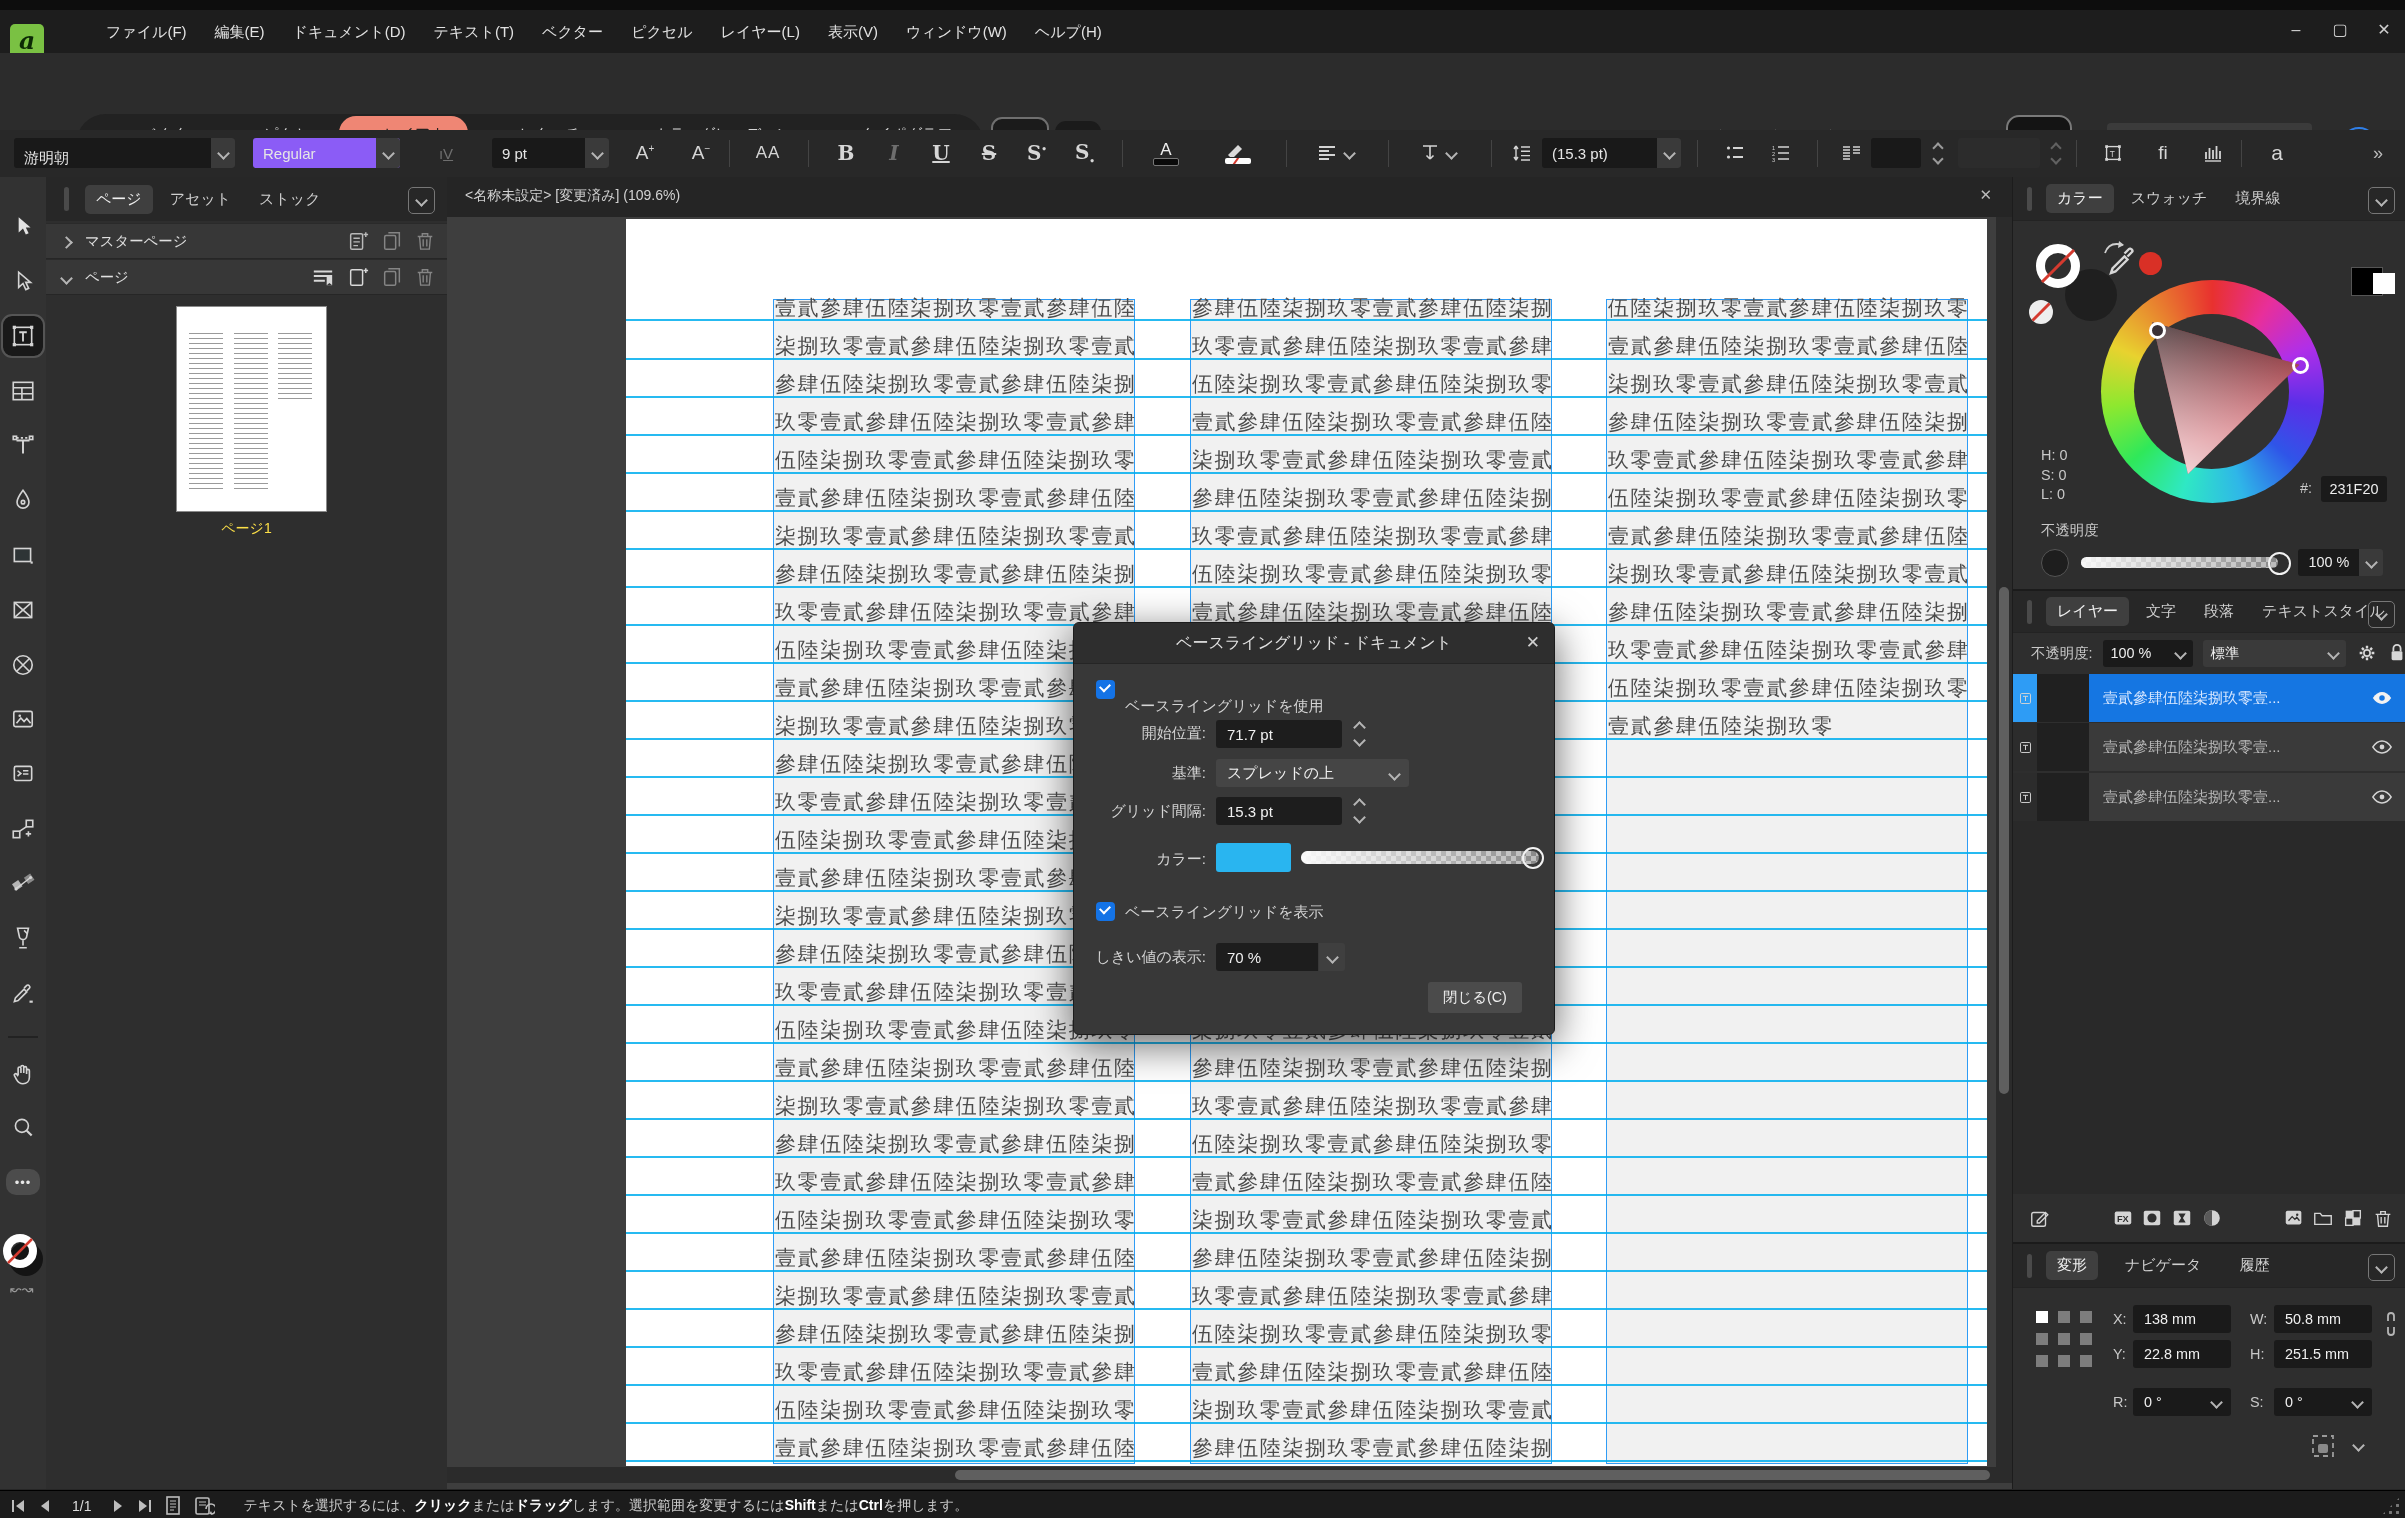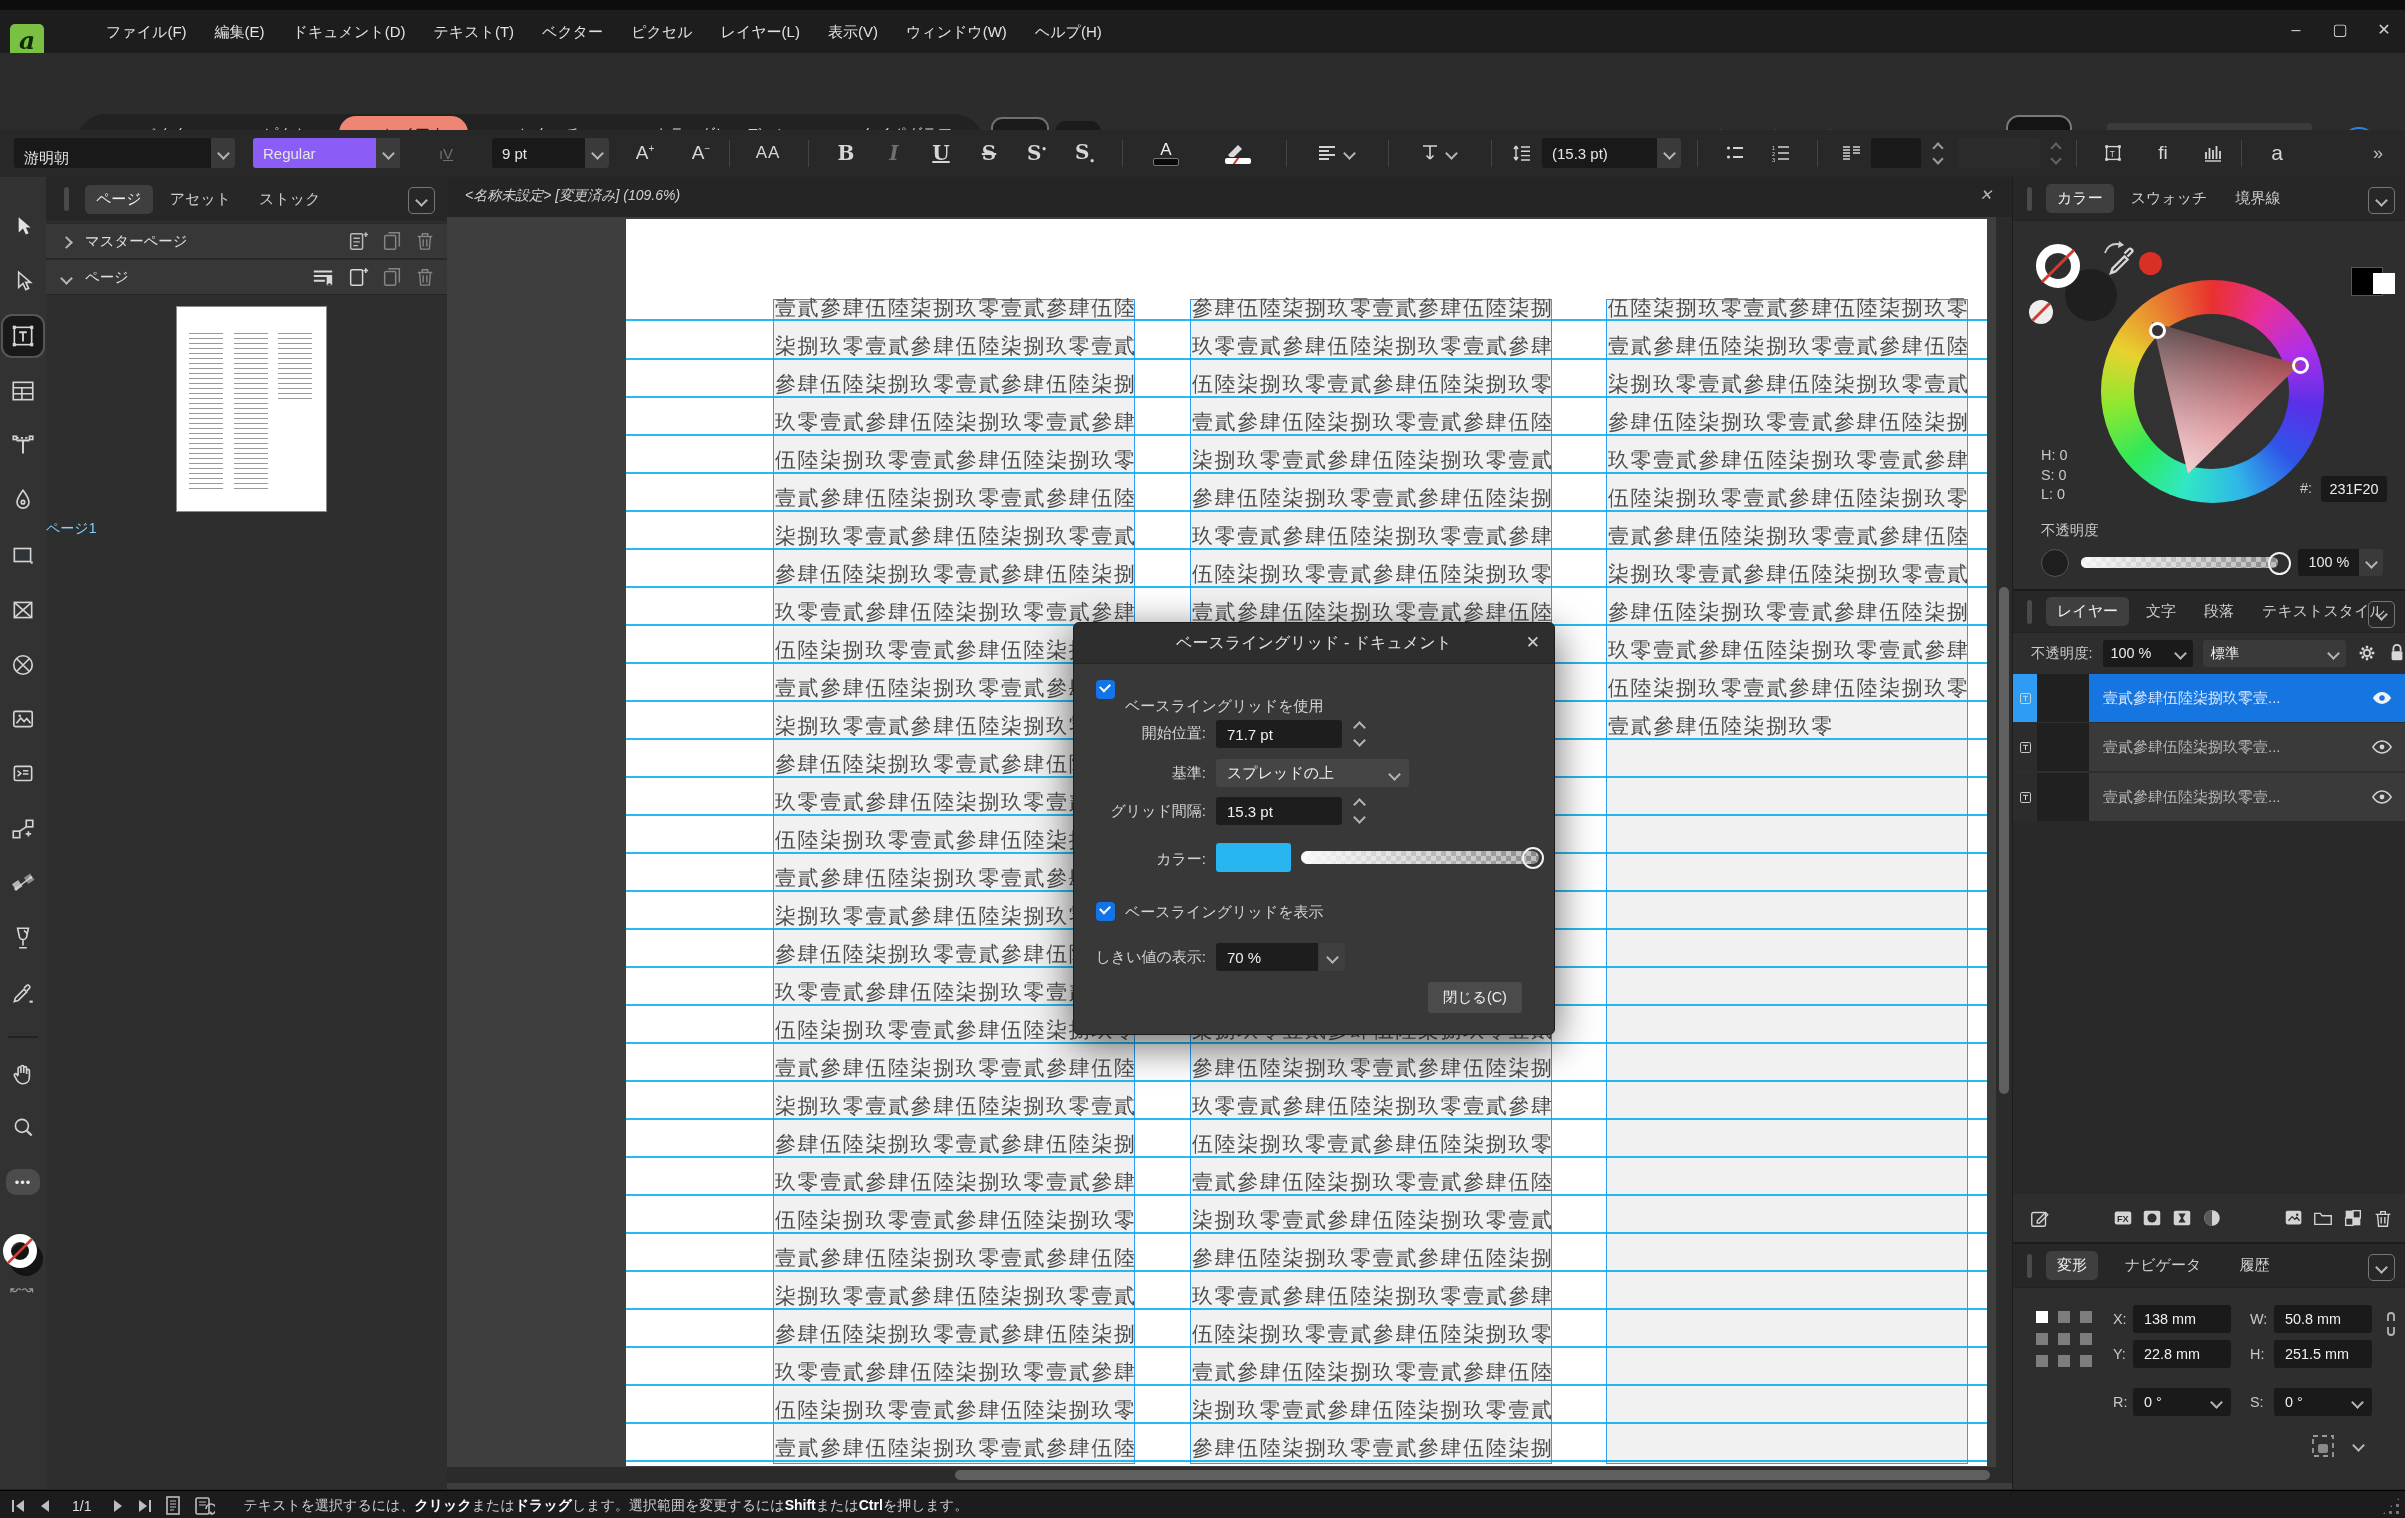--- a/index.html
+++ b/index.html
@@ -69,24 +69,24 @@
   .ptab{padding:5px 11px;border-radius:5px;font-size:15px;color:#cfcfcf;}
   .ptab.active{background:#3f3f3f;color:#f0f0f0;}
   .ddbtn{position:absolute;right:12px;top:10px;width:25px;height:25px;border:1.5px solid #777;border-radius:5px;display:flex;align-items:center;justify-content:center;}
   .sectrow{position:absolute;left:0;width:100%;height:36px;background:#373737;border-top:1px solid #2a2a2a;border-bottom:1px solid #262626;display:flex;align-items:center;box-sizing:border-box;}
   .sectrow .arrow{margin-left:16px;margin-right:14px;}
   .sectrow .lbl{font-size:14.4px;color:#e0e0e0;flex:1;}
   .sectrow .icons{display:flex;gap:12px;margin-right:12px;}
   #pagethumb{left:130px;top:129px;width:149px;height:204px;background:#fff;border:1px solid #8a8a8a;}
   .thcol{position:absolute;top:26px;height:157px;width:34px;
          background:repeating-linear-gradient(to bottom,#9a9a9a 0 1.5px,transparent 1.5px 5px);}
-  #pagethumb-label{left:0;top:343px;width:401px;text-align:left;font-size:14px;color:#7dd3fc;}
+  #pagethumb-label{left:0;top:343px;width:401px;text-align:center;font-size:14px;color:#fde047;}
   
   #canvaswrap{left:447px;top:177px;width:1565px;height:1312px;background:#3e3e3e;}
-  #doctabbar{left:0;top:0;width:100%;height:40px;background:#252525;border-bottom:6px solid #0ea5e9;font-style:italic;}
+  #doctabbar{left:0;top:0;width:100%;height:40px;background:#252525;border-bottom:6px solid #0ea5e9;}
   #doctab-title{position:absolute;left:18px;top:10px;font-size:14px;color:#d2d2d2;}
   #doctab-close{position:absolute;right:20px;top:9px;color:#bbb;font-size:15px;}
   #viewport{left:0;top:40px;width:1565px;height:1249px;overflow:hidden;background:#3e3e3e;}
   #page{position:absolute;left:179px;top:2px;width:1361px;height:1247px;background:#fff;}
   .txtframe{position:absolute;background:#f1f1f1;border:1px solid #2f9cf5;box-sizing:border-box;}
   .baseline{position:absolute;height:2px;background:rgba(0,174,239,.85);}
   .txtline{position:absolute;height:28px;line-height:28px;font-family:"DejaVu Serif",serif;
            font-size:21px;color:#4b4b4b;white-space:nowrap;overflow:hidden;}
   #hscroll{left:0;top:1290px;width:1565px;height:16px;background:#2b2b2b;}
   #hthumb{position:absolute;left:508px;top:3px;width:1035px;height:10px;background:#5f5f5f;border-radius:5px;}

